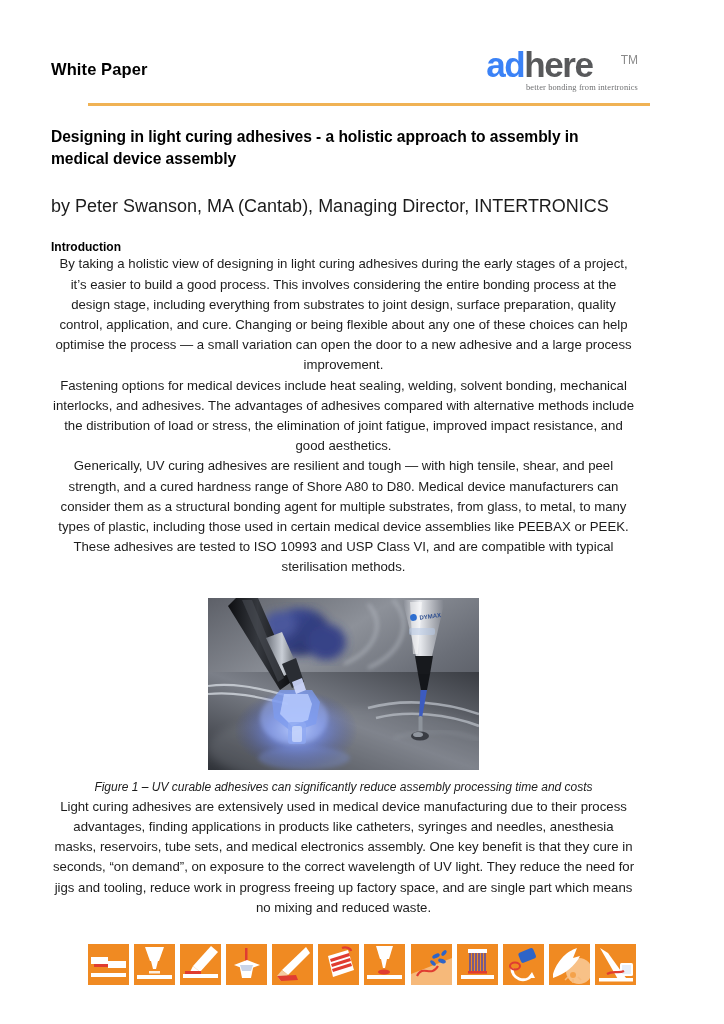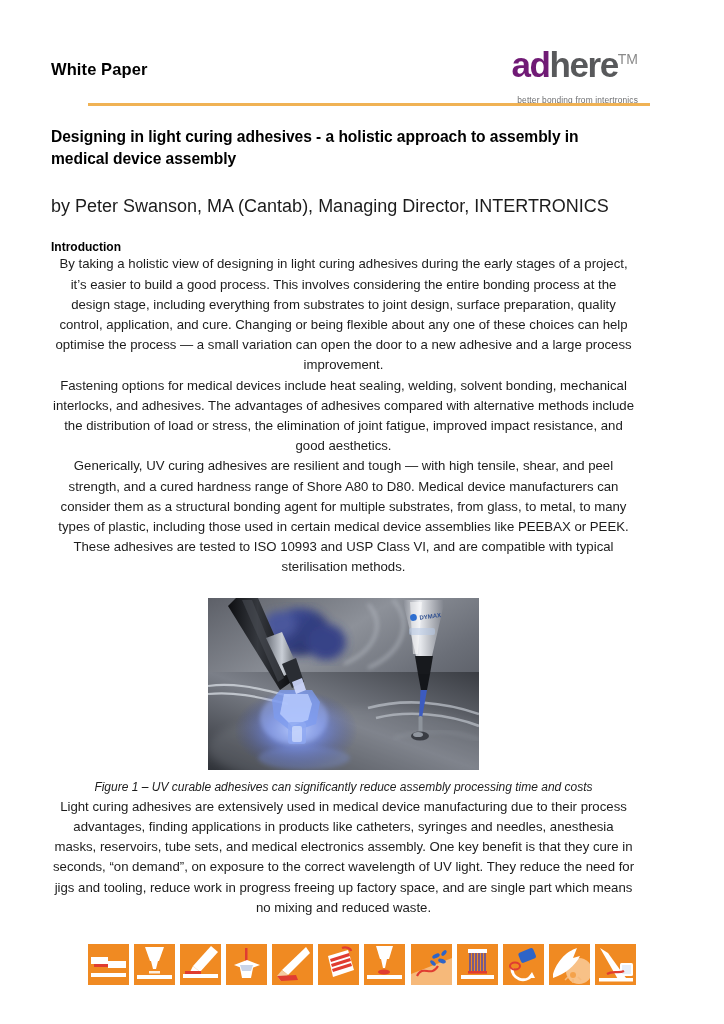--- a/index.html
+++ b/index.html
@@ -46,35 +46,37 @@
     line-height: 1;
     user-select: none;
   }
   .logo-wordmark {
     font-size: 35px;
     font-weight: bold;
     letter-spacing: -1.4px;
     line-height: 0.95;
     white-space: nowrap;
   }
-  .logo-ad { color: #701a75; }
+  .logo-ad { color: #3b82f6; }
   .logo-here { color: #58595B; }
   .logo-tm {
-    font-size: 14px;
+    font-size: 12px;
     font-weight: normal;
     vertical-align: super;
     color: #8a8a8a;
     letter-spacing: 0;
+    margin-left: 28px;
   }
   .logo-tagline {
-    margin-top: 15px;
+    margin-top: 3px;
     font-size: 8.4px;
     color: #6e6f71;
     letter-spacing: 0.15px;
     white-space: nowrap;
+    font-family: Liberation Serif, serif;
   }
   .header-rule {
     position: absolute;
     left: 88px;
     right: 74px;
     top: 103px;
     height: 2.5px;
     background: #F0B254;
   }
 

